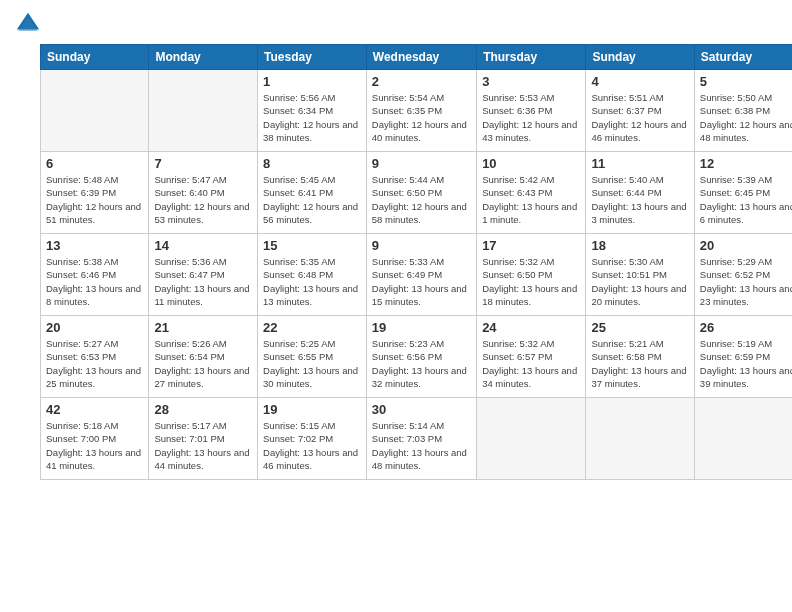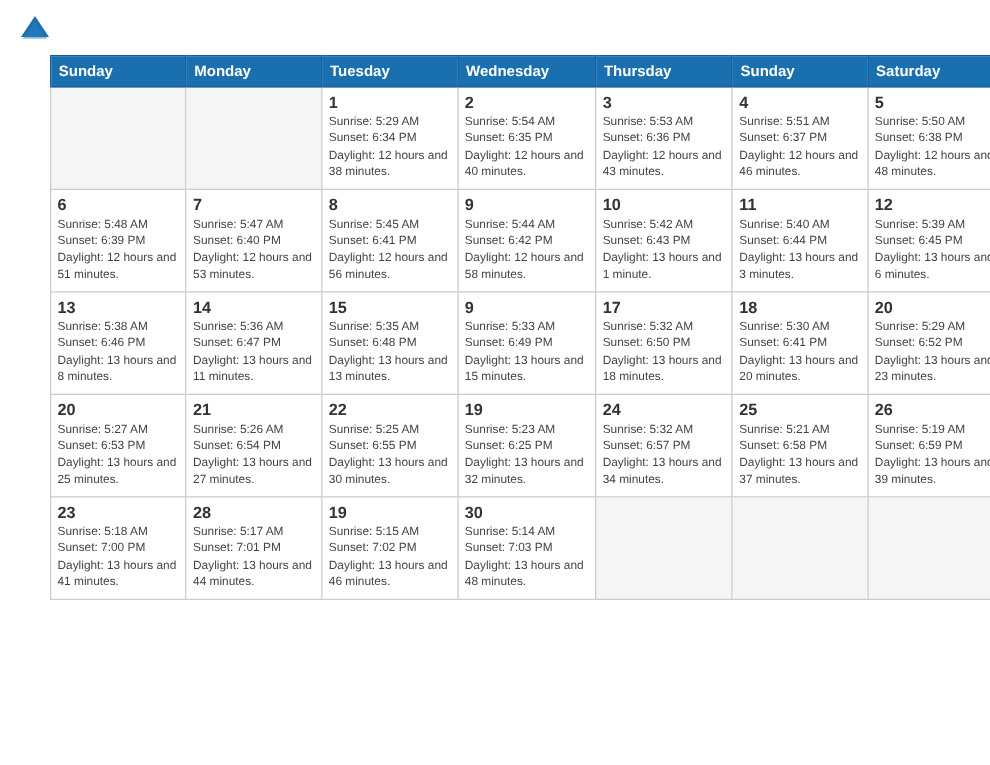--- a/index.html
+++ b/index.html
@@ -128,21 +128,21 @@
           <th>Sunday</th>
           <th>Saturday</th>
         </tr>
     </thead>
     <tbody id="calendar-body">
     <tr>
           <td class="empty"></td>
           <td class="empty"></td>
           <td>
             <span class="day-number">1</span>
-            <div class="day-info">Sunrise: 5:29 AM
+            <div class="day-info">Sunrise: 5:56 AM
 Sunset: 6:34 PM
 Daylight: 12 hours and 38 minutes.</div>
           </td>
           <td>
             <span class="day-number">2</span>
             <div class="day-info">Sunrise: 5:54 AM
 Sunset: 6:35 PM
 Daylight: 12 hours and 40 minutes.</div>
           </td>
           <td>
@@ -179,21 +179,21 @@
           </td>
           <td>
             <span class="day-number">8</span>
             <div class="day-info">Sunrise: 5:45 AM
 Sunset: 6:41 PM
 Daylight: 12 hours and 56 minutes.</div>
           </td>
           <td>
             <span class="day-number">9</span>
             <div class="day-info">Sunrise: 5:44 AM
-Sunset: 6:42 PM
+Sunset: 6:50 PM
 Daylight: 12 hours and 58 minutes.</div>
           </td>
           <td>
             <span class="day-number">10</span>
             <div class="day-info">Sunrise: 5:42 AM
 Sunset: 6:43 PM
 Daylight: 13 hours and 1 minute.</div>
           </td>
           <td>
             <span class="day-number">11</span>
@@ -235,21 +235,21 @@
           </td>
           <td>
             <span class="day-number">17</span>
             <div class="day-info">Sunrise: 5:32 AM
 Sunset: 6:50 PM
 Daylight: 13 hours and 18 minutes.</div>
           </td>
           <td>
             <span class="day-number">18</span>
             <div class="day-info">Sunrise: 5:30 AM
-Sunset: 6:41 PM
+Sunset: 10:51 PM
 Daylight: 13 hours and 20 minutes.</div>
           </td>
           <td>
             <span class="day-number">20</span>
             <div class="day-info">Sunrise: 5:29 AM
 Sunset: 6:52 PM
 Daylight: 13 hours and 23 minutes.</div>
           </td>
         </tr>
         <tr>
@@ -267,21 +267,21 @@
           </td>
           <td>
             <span class="day-number">22</span>
             <div class="day-info">Sunrise: 5:25 AM
 Sunset: 6:55 PM
 Daylight: 13 hours and 30 minutes.</div>
           </td>
           <td>
             <span class="day-number">19</span>
             <div class="day-info">Sunrise: 5:23 AM
-Sunset: 6:25 PM
+Sunset: 6:56 PM
 Daylight: 13 hours and 32 minutes.</div>
           </td>
           <td>
             <span class="day-number">24</span>
             <div class="day-info">Sunrise: 5:32 AM
 Sunset: 6:57 PM
 Daylight: 13 hours and 34 minutes.</div>
           </td>
           <td>
             <span class="day-number">25</span>
@@ -291,21 +291,21 @@
           </td>
           <td>
             <span class="day-number">26</span>
             <div class="day-info">Sunrise: 5:19 AM
 Sunset: 6:59 PM
 Daylight: 13 hours and 39 minutes.</div>
           </td>
         </tr>
         <tr>
           <td>
-            <span class="day-number">23</span>
+            <span class="day-number">42</span>
             <div class="day-info">Sunrise: 5:18 AM
 Sunset: 7:00 PM
 Daylight: 13 hours and 41 minutes.</div>
           </td>
           <td>
             <span class="day-number">28</span>
             <div class="day-info">Sunrise: 5:17 AM
 Sunset: 7:01 PM
 Daylight: 13 hours and 44 minutes.</div>
           </td>

